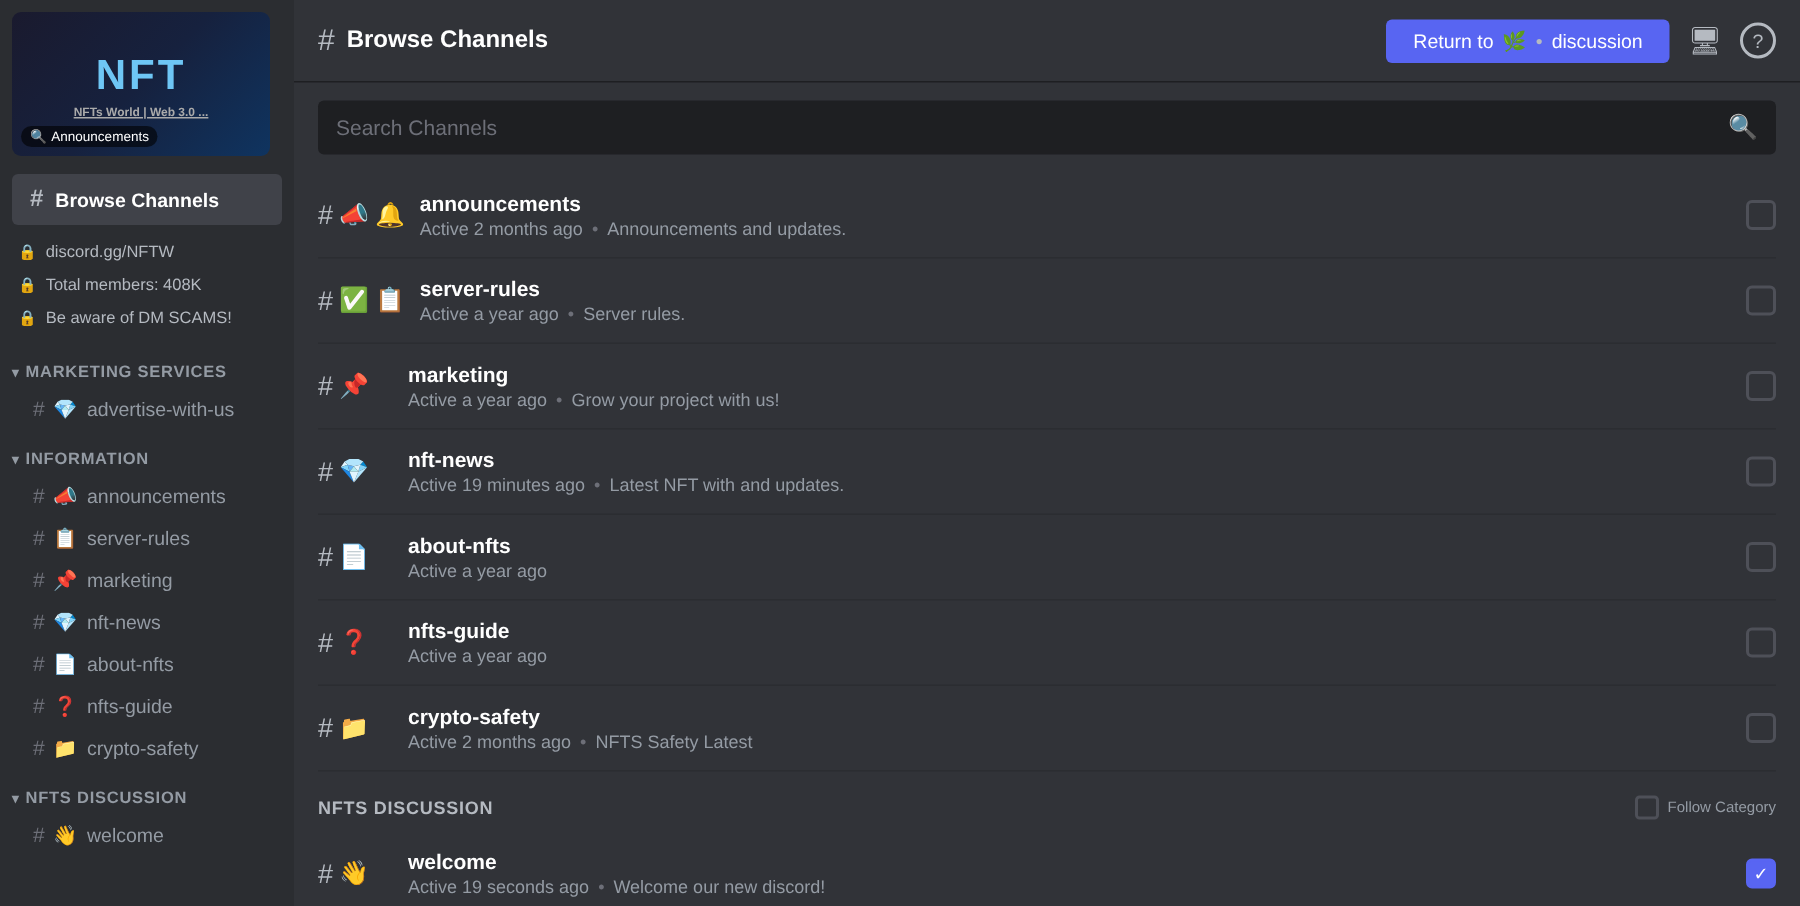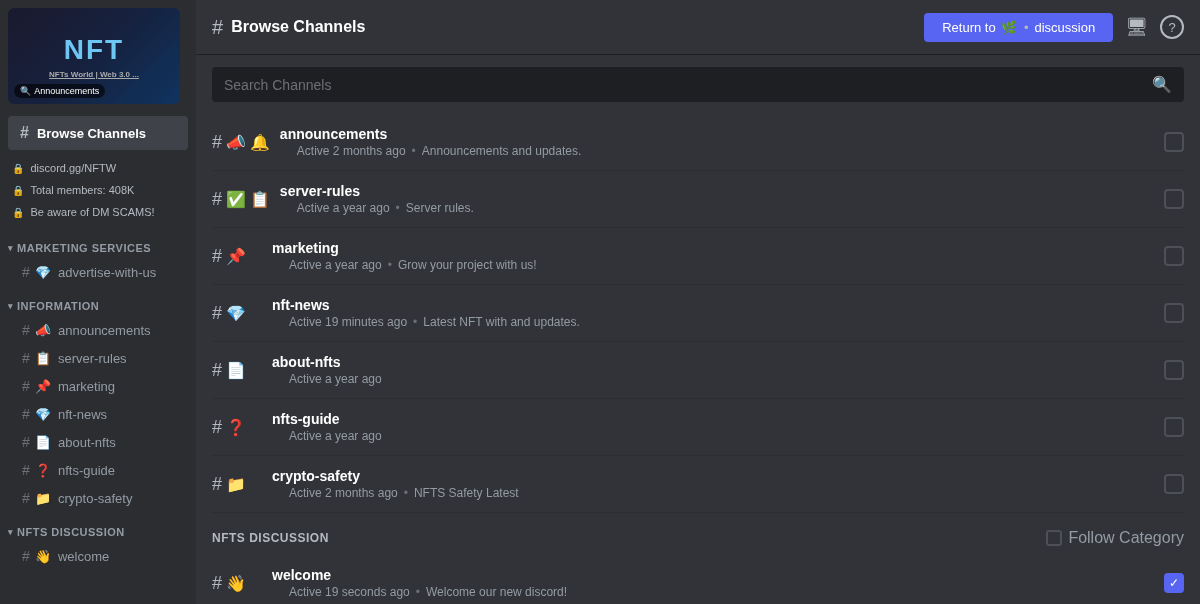--- a/index.html
+++ b/index.html
@@ -218,21 +218,20 @@
       gap: 4px;
     }
     .channel-card-name span.name-text { }
     .channel-card-meta {
       font-size: 12px;
       color: #949ba4;
       margin-top: 2px;
       display: flex;
       align-items: center;
       gap: 6px;
-      margin-left: 17px;
     }
     .meta-dot { color: #6d6f78; }
     .channel-card-checkbox {
       width: 20px;
       height: 20px;
       border: 2px solid #4e5058;
       border-radius: 4px;
       display: flex;
       align-items: center;
       justify-content: center;
@@ -260,21 +259,21 @@
       font-size: 12px;
       font-weight: 700;
       color: #b5bac1;
       text-transform: uppercase;
       letter-spacing: 0.5px;
     }
     .follow-category {
       display: flex;
       align-items: center;
       gap: 6px;
-      font-size: 16px;
+      font-size: 10px;
       color: #949ba4;
       cursor: pointer;
     }
     .follow-checkbox {
       width: 16px;
       height: 16px;
       border: 2px solid #4e5058;
       border-radius: 3px;
     }
   </style>

